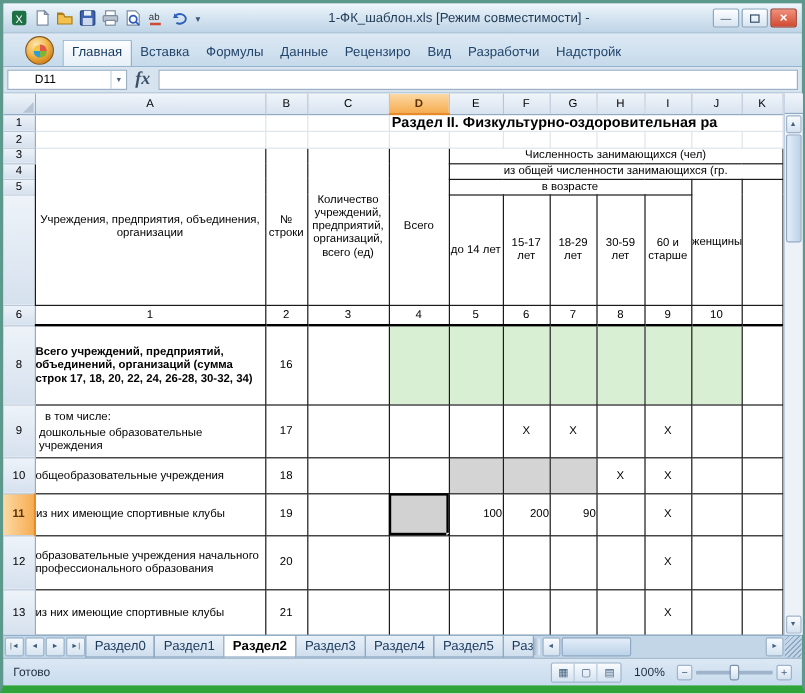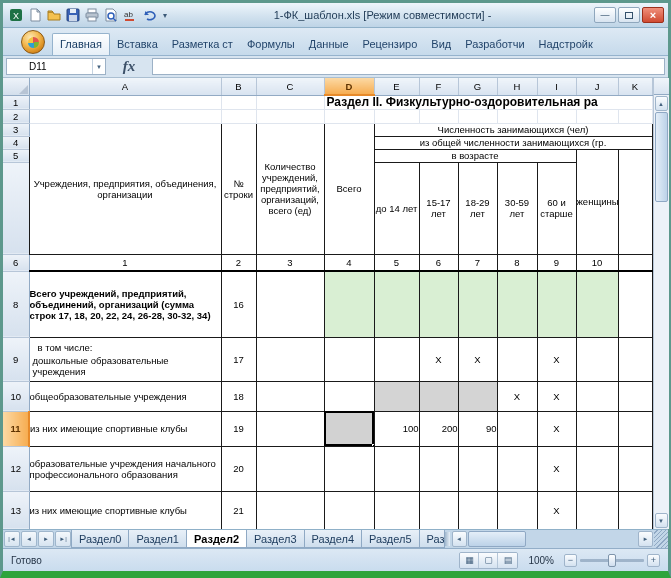--- a/index.html
+++ b/index.html
@@ -48,21 +48,21 @@
   .rtab{ padding:4px 7px 5px 7px; font-size:11px; color:#23456b; white-space:nowrap; }
   .rtab.active{
     background:linear-gradient(180deg,#fdfeff,#e6eff7);
     border:1px solid #95b3cd; border-bottom:none; border-radius:2px 2px 0 0;
     color:#12375e;
   }
 
   
   .formulabar{
     height:22px; flex:0 0 22px; background:#d7e4f0; border-bottom:1px solid #a9bed1;
-    display:flex; align-items:center; padding:4px 3px; gap:11px;
+    display:flex; align-items:center; padding:4px 3px; gap:1px;
   }
   .namebox{ width:100px; height:17px; background:#fff; border:1px solid #9cb1c6;
     display:flex; align-items:center; }
   .namebox .nbval{ flex:1; font-size:10px; padding-left:22px; color:#000; }
   .namebox .nbdrop{ width:13px; height:100%; border-left:1px solid #c4d2e0; font-size:6px;
     color:#44627f; display:flex; align-items:center; justify-content:center; }
   .fxbtn{ width:24px; text-align:center; font-style:italic; font-weight:bold;
     font-family:"Liberation Serif","DejaVu Serif",serif; font-size:15px; color:#3c5068; }
   .ffield{ flex:1; height:17px; background:#fff; border:1px solid #9cb1c6; font-size:10px; }
 
@@ -229,21 +229,20 @@
       <div class="wbtn close">×</div>
     </div>
   </div>
 
   <div class="ribbonrow">
     <div class="orb">
         <div class="flower"></div>
       </div>
     <div class="rtab active">Главная</div>
     <div class="rtab">Вставка</div>
-    <div class="rtab">Разметка ст</div>
     <div class="rtab">Формулы</div>
     <div class="rtab">Данные</div>
     <div class="rtab">Рецензиро</div>
     <div class="rtab">Вид</div>
     <div class="rtab">Разработчи</div>
     <div class="rtab">Надстройк</div>
   </div>
 
   <div class="formulabar">
     <div class="namebox">

